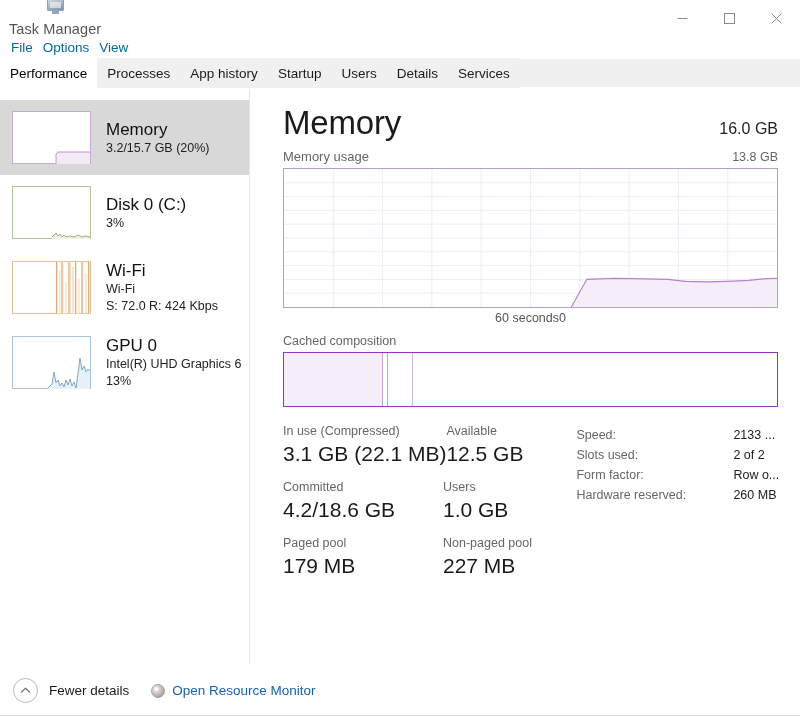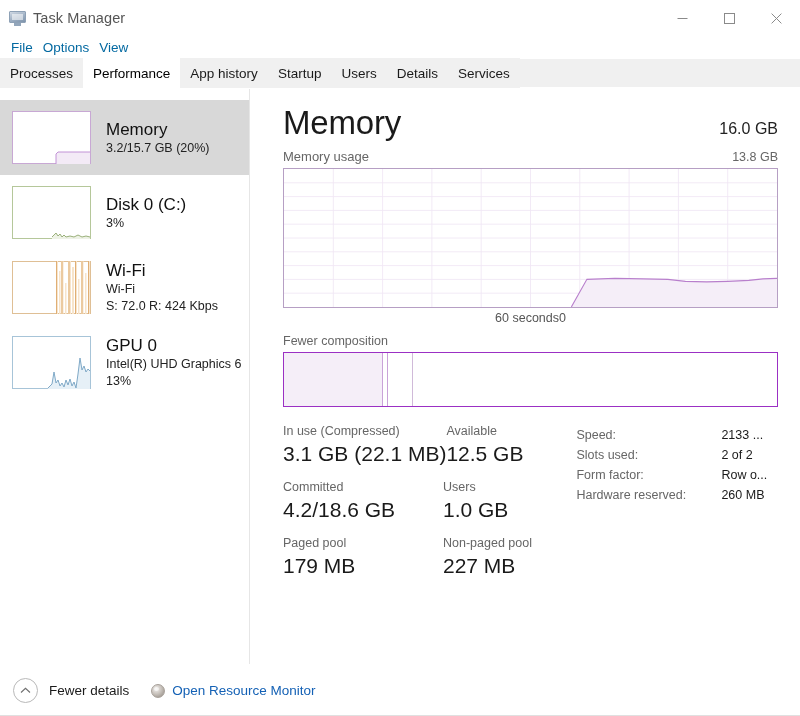--- a/index.html
+++ b/index.html
@@ -30,20 +30,21 @@
     display: flex;
     align-items: center;
     flex: 0 0 36px;
     position: relative;
   }
   .title-left {
     display: flex;
     align-items: center;
     padding-left: 9px;
     gap: 7px;
+    flex-direction: column;
   }
   .app-icon {
     width: 17px;
     height: 15px;
     position: relative;
     flex: 0 0 auto;
   }
   .app-icon .mon {
     position: absolute;
     left: 0; top: 0;
@@ -305,20 +306,21 @@
   }
 
   .stats-right {
     flex: 1 1 auto;
     padding-top: 2px;
   }
   .spec-row {
     display: flex;
     line-height: 20px;
     white-space: nowrap;
+    gap: 12px;
   }
   .spec-key {
     flex: 0 0 145px;
     font-size: 12.5px;
     color: #666666;
   }
   .spec-val {
     font-size: 12.5px;
     color: #1a1a1a;
     overflow: hidden;
@@ -426,22 +428,22 @@
     </div>
   </div>
 
   <div class="menubar">
     <div class="menu-item">File</div>
     <div class="menu-item">Options</div>
     <div class="menu-item">View</div>
   </div>
 
   <div class="tabstrip">
+    <div class="tab active">Performance</div>
     <div class="tab">Processes</div>
-    <div class="tab active">Performance</div>
     <div class="tab">App history</div>
     <div class="tab">Startup</div>
     <div class="tab">Users</div>
     <div class="tab">Details</div>
     <div class="tab">Services</div>
   </div>
 
   <div class="body">
 
     <div class="sidebar">
@@ -563,21 +565,21 @@
           <path fill="#f5eef8" d="M408,140 L430,112 L470,111 L510,111.5 L545,112 L570,114 L600,114.5 L630,114 L660,113 L680,111.5 L700,111 L700,140 Z"></path>
           <path fill="none" stroke="#b87fcc" stroke-width="1.4" d="M408,140 L430,112 L470,111 L510,111.5 L545,112 L570,114 L600,114.5 L630,114 L660,113 L680,111.5 L700,111"></path>
         </svg>
       </div>
 
       <div class="axis-row">
         <div class="axis-text">60 seconds</div>
         <div class="axis-text">0</div>
       </div>
 
-      <div class="comp-label">Fewer composition</div>
+      <div class="comp-label">Cached composition</div>
       <div class="comp-bar">
         <div class="comp-seg" style="left:0; width:19.8%; background:#f5eef8;"></div>
         <div class="comp-div" style="left:19.8%; background:#c9a3d8;"></div>
         <div class="comp-div" style="left:20.8%; background:#c9a3d8;"></div>
         <div class="comp-div" style="left:25.9%; background:#d0bad9;"></div>
       </div>
 
       <div class="stats">
 
         <div class="stats-left">

